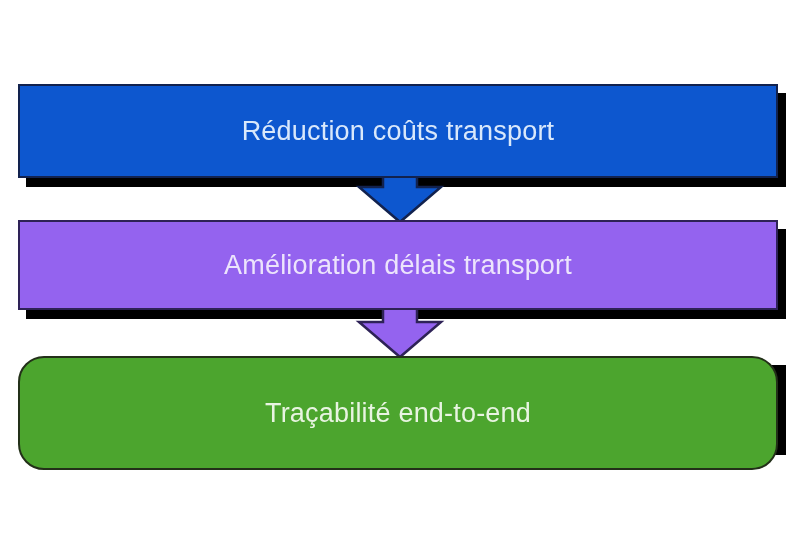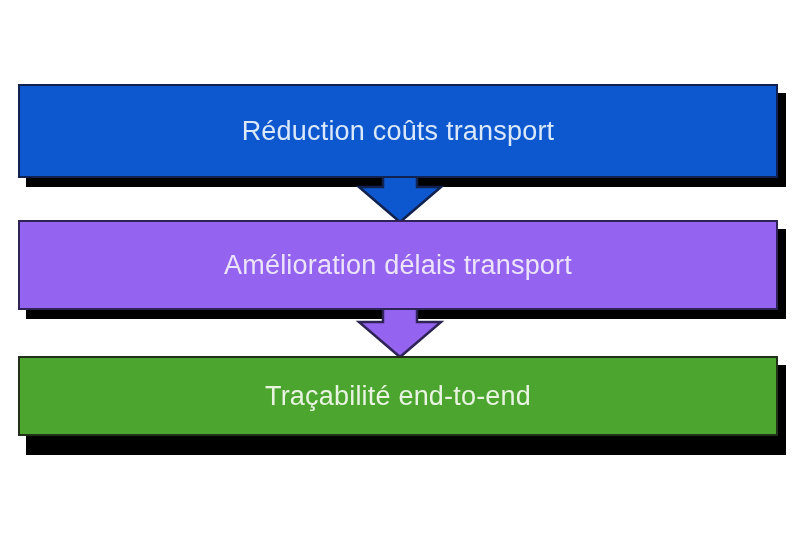--- a/index.html
+++ b/index.html
@@ -45,21 +45,21 @@
     height: 54px;
     z-index: 2;
     overflow: visible;
   }
   
   .shadow-1 { left: 26px; top: 93px;  width: 760px; height: 94px; }
   .shadow-2 { left: 26px; top: 229px; width: 760px; height: 90px; }
   .shadow-3 { left: 26px; top: 365px; width: 760px; height: 90px; }
   .box-1 { top: 84px;  height: 94px; }
   .box-2 { top: 220px; height: 90px; }
-  .box-3 { top: 356px; height: 80px; }
+  .box-3 { top: 356px; height: 114px; border-radius: 26px; }
   .arrow-1 { top: 170px; }
   .arrow-2 { top: 305px; }
 </style>
 </head>
 <body>
 
 <div class="canvas">
 
   <div class="step-shadow shadow-1" style="background: rgb(0, 0, 0);"></div>
   <div class="step-shadow shadow-2" style="background: rgb(0, 0, 0);"></div>

